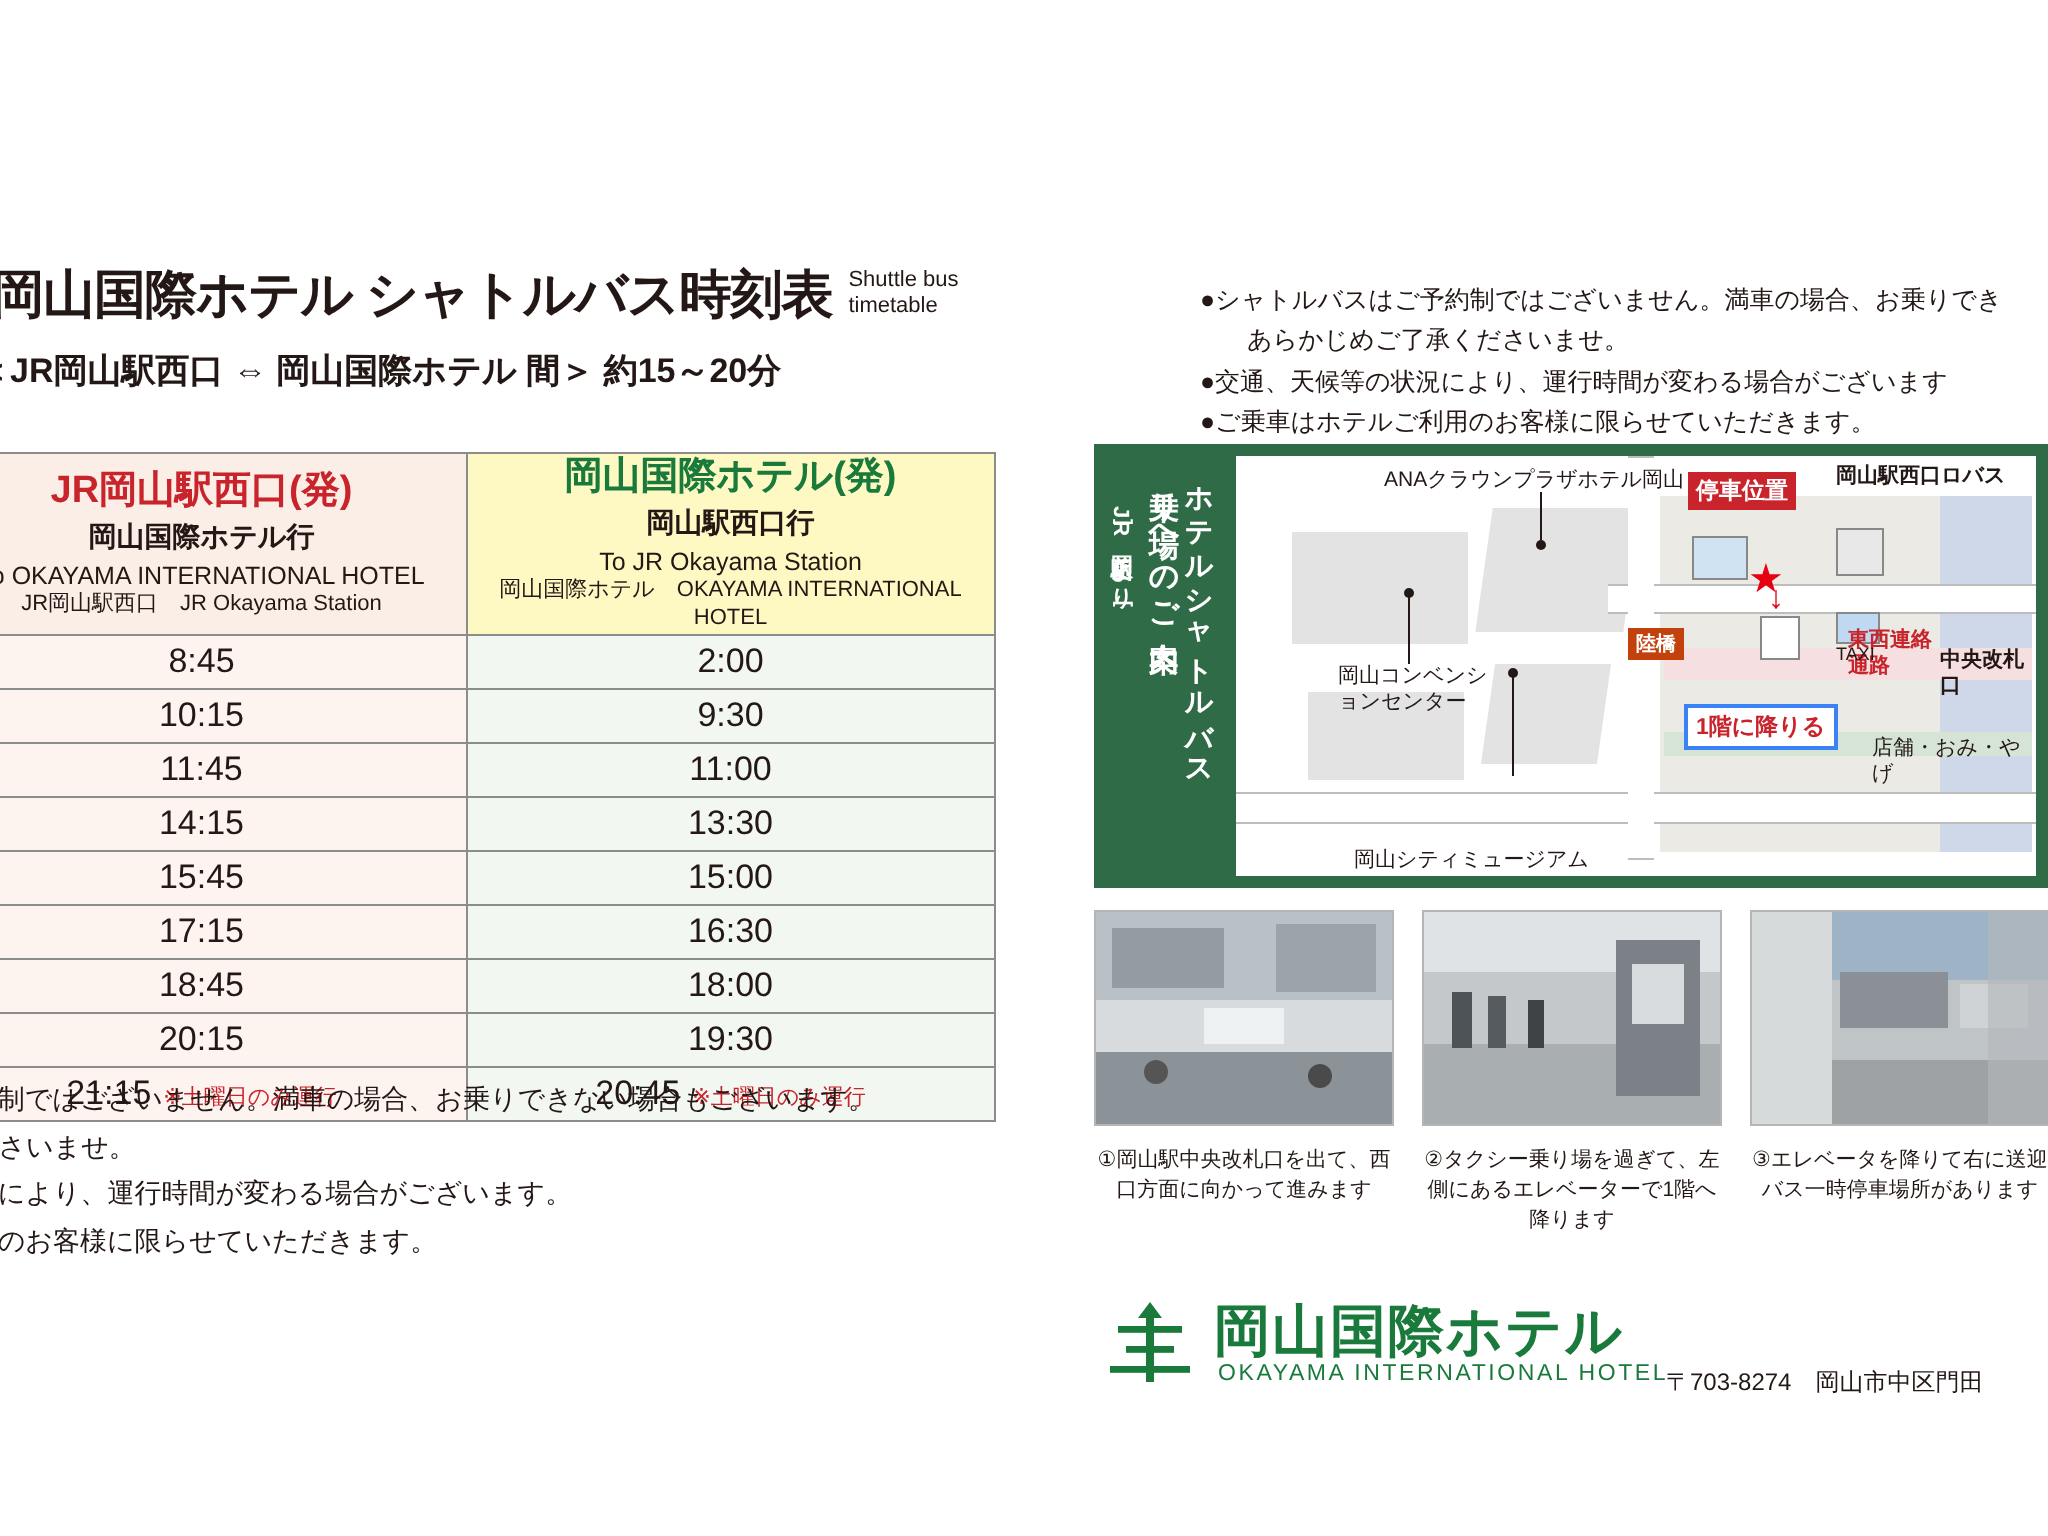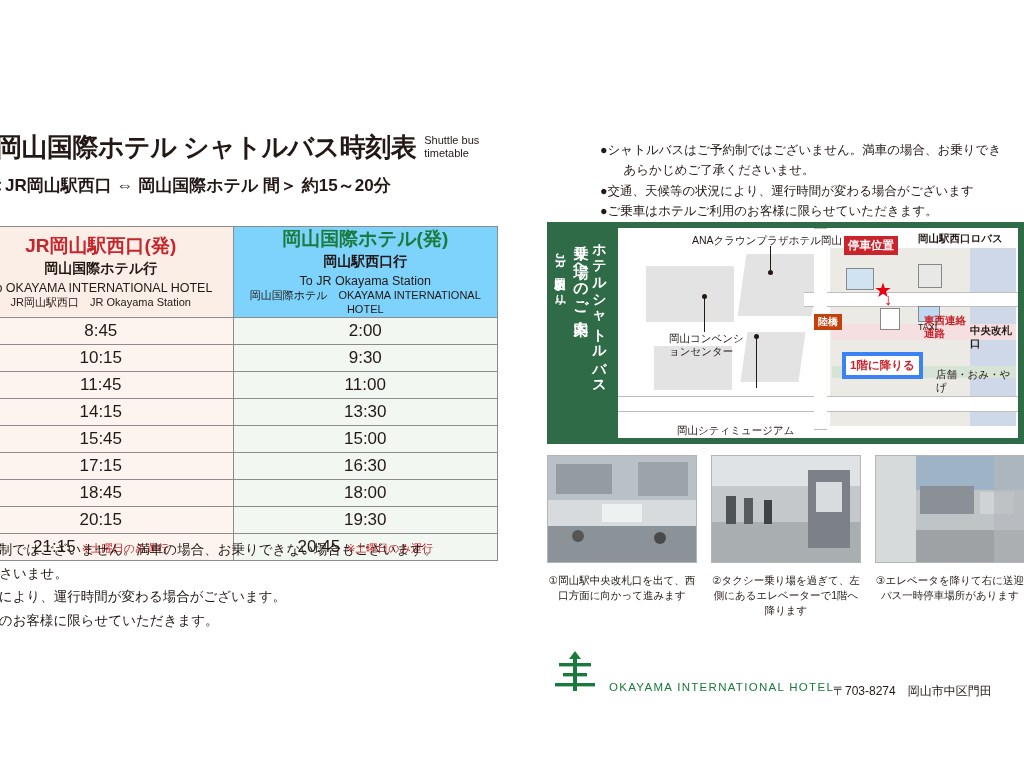--- a/index.html
+++ b/index.html
@@ -14,21 +14,21 @@
   .left{position:absolute;left:-32px;top:130px;width:540px;}
   .title-row{display:flex;align-items:flex-end;gap:8px;padding-left:28px;}
   .main-title{font-size:26px;font-weight:bold;letter-spacing:-0.5px;white-space:nowrap;}
   .sub-en{font-size:11px;line-height:1.25;color:#231815;padding-bottom:4px;}
   .route-line{font-size:17px;font-weight:bold;margin-top:9px;padding-left:20px;white-space:nowrap;}
 
   .tt{position:absolute;left:0;top:96px;width:530px;border-collapse:collapse;table-layout:fixed;}
   .tt td,.tt th{border:1px solid #8c8c8c;padding:0;}
   .hd{height:78px;vertical-align:middle;text-align:center;}
   .hd.a{background:#fbeee6;}
-  .hd.b{background:#7dd3fc;}
+  .hd.b{background:#fef9c3;}
   .hd .h1{font-size:19px;font-weight:bold;color:#c9242c;line-height:1.25;}
   .hd.b .h1{color:#1a7a3c;}
   .hd .h2{font-size:14px;font-weight:bold;color:#231815;margin-top:2px;}
   .hd .h3{font-size:12.5px;color:#231815;margin-top:3px;line-height:1.25;}
   .hd .h4{font-size:11px;color:#231815;line-height:1.25;}
   .cell{height:26px;font-size:17px;text-align:center;vertical-align:middle;}
   .cell.a{background:#fdf4ef;}
   .cell.b{background:#f2f7f2;}
   .note-sat{font-size:11px;color:#c9242c;margin-left:6px;}
 
@@ -51,21 +51,21 @@
   .blk{position:absolute;background:#e3e3e3;}
   .rd{position:absolute;background:#ffffff;border-top:1px solid #bdbdbd;border-bottom:1px solid #bdbdbd;}
   .rd-pink{position:absolute;background:#f6dfe0;}
   .rail{position:absolute;background:#cfd8e8;}
   .m-lbl{position:absolute;font-size:10.5px;line-height:1.25;color:#231815;}
   .m-lbl.b{font-weight:bold;}
   .leader{position:absolute;background:#231815;}
   .dot{position:absolute;width:5px;height:5px;border-radius:50%;background:#231815;}
   .redbox{position:absolute;background:#c9242c;color:#fff;font-size:11.5px;font-weight:bold;
           padding:2px 4px;white-space:nowrap;}
-  .redout{position:absolute;border:4px solid #3b82f6;color:#c9242c;background:#fff;
+  .redout{position:absolute;border:2px solid #3b82f6;color:#c9242c;background:#fff;
           font-size:11.5px;font-weight:bold;padding:2px 4px;white-space:nowrap;}
   .bluebox{position:absolute;background:#c2410c;color:#fff;font-size:10px;font-weight:bold;
            padding:1px 4px;white-space:nowrap;}
   .redstar{position:absolute;color:#e60012;font-size:20px;line-height:1;}
   .redarrow{position:absolute;color:#e60012;font-size:16px;line-height:1;font-weight:bold;}
   .icon-box{position:absolute;border:1px solid #888;background:#fff;}
   .greenband{position:absolute;background:#2f6b46;}
 
   
   .photos{position:absolute;left:547px;top:455px;width:477px;}
@@ -272,17 +272,18 @@
   <div class="footer">
     <svg class="logo-mark" viewBox="0 0 48 48">
       <g fill="#1a7a3c">
         <rect x="22" y="6" width="4" height="36"></rect>
         <rect x="8" y="14" width="32" height="3.4"></rect>
         <rect x="12" y="24" width="24" height="3.4"></rect>
         <rect x="4" y="34" width="40" height="3.4"></rect>
         <polygon points="24,2 30,10 18,10"></polygon>
       </g>
     </svg>
+    <div class="logo-jp">岡山国際ホテル</div>
     <div class="logo-en">OKAYAMA INTERNATIONAL HOTEL</div>
     <div class="addr">〒703-8274　岡山市中区門田</div>
   </div>
 
 </div>
 
 </body></html>

